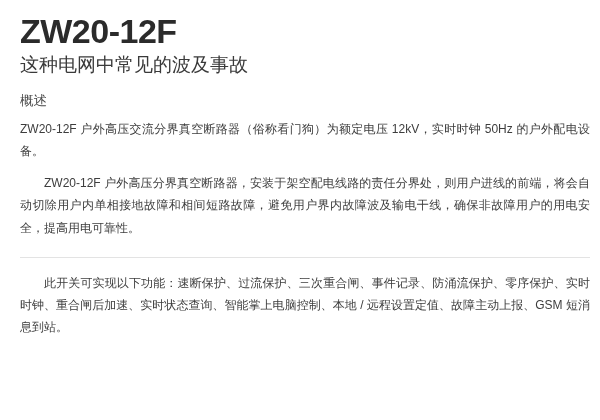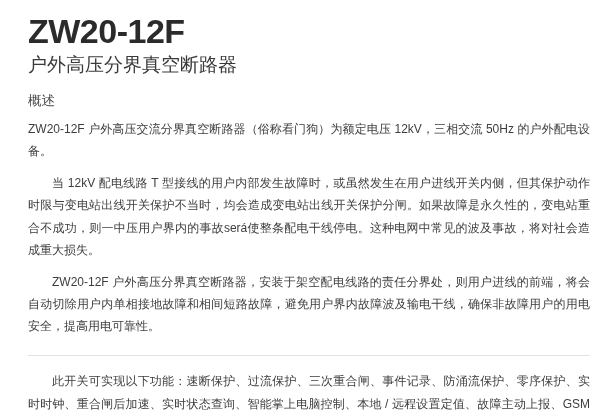--- a/index.html
+++ b/index.html
@@ -12,21 +12,21 @@
     background: #ffffff;
     font-family: "Liberation Sans", sans-serif;
     color: #333333;
     overflow: hidden;
   }
   .page {
     position: relative;
     width: 600px;
     height: 420px;
     box-sizing: border-box;
-    padding: 8px 10px 0 28px;
+    padding: 8px 10px 0 20px;
   }
   .product-title {
     font-size: 34px;
     font-weight: bold;
     color: #2b2b2b;
     letter-spacing: -0.5px;
     line-height: 1.15;
     margin: 4px 0 2px 0;
   }
   .product-subtitle {
@@ -71,26 +71,25 @@
     margin: 0;
   }
 </style>
 </head>
 <body>
 
 <div class="page">
 
   <h1 class="product-title">ZW20-12F</h1>
 
-  <h2 class="product-subtitle">户外高压分界真空断路器</h2>
+  <h2 class="product-subtitle">这种电网中常见的波及事故</h2>
 
   <div class="section">
     <h3 class="section-heading">概述</h3>
-    <p class="para">ZW20-12F 户外高压交流分界真空断路器（俗称看门狗）为额定电压 12kV，三相交流 50Hz 的户外配电设备。</p>
-    <p class="para indent">当 12kV 配电线路 T 型接线的用户内部发生故障时，或虽然发生在用户进线开关内侧，但其保护动作时限与变电站出线开关保护不当时，均会造成变电站出线开关保护分闸。如果故障是永久性的，变电站重合不成功，则一中压用户界内的事故será使整条配电干线停电。这种电网中常见的波及事故，将对社会造成重大损失。</p>
+    <p class="para">ZW20-12F 户外高压交流分界真空断路器（俗称看门狗）为额定电压 12kV，实时时钟 50Hz 的户外配电设备。</p>
     <p class="para indent">ZW20-12F 户外高压分界真空断路器，安装于架空配电线路的责任分界处，则用户进线的前端，将会自动切除用户内单相接地故障和相间短路故障，避免用户界内故障波及输电干线，确保非故障用户的用电安全，提高用电可靠性。</p>
   </div>
 
   <hr class="divider">
 
   <div class="section features-block">
     <p class="features-text">此开关可实现以下功能：速断保护、过流保护、三次重合闸、事件记录、防涌流保护、零序保护、实时时钟、重合闸后加速、实时状态查询、智能掌上电脑控制、本地 / 远程设置定值、故障主动上报、GSM 短消息到站。</p>
   </div>
 
 </div>

